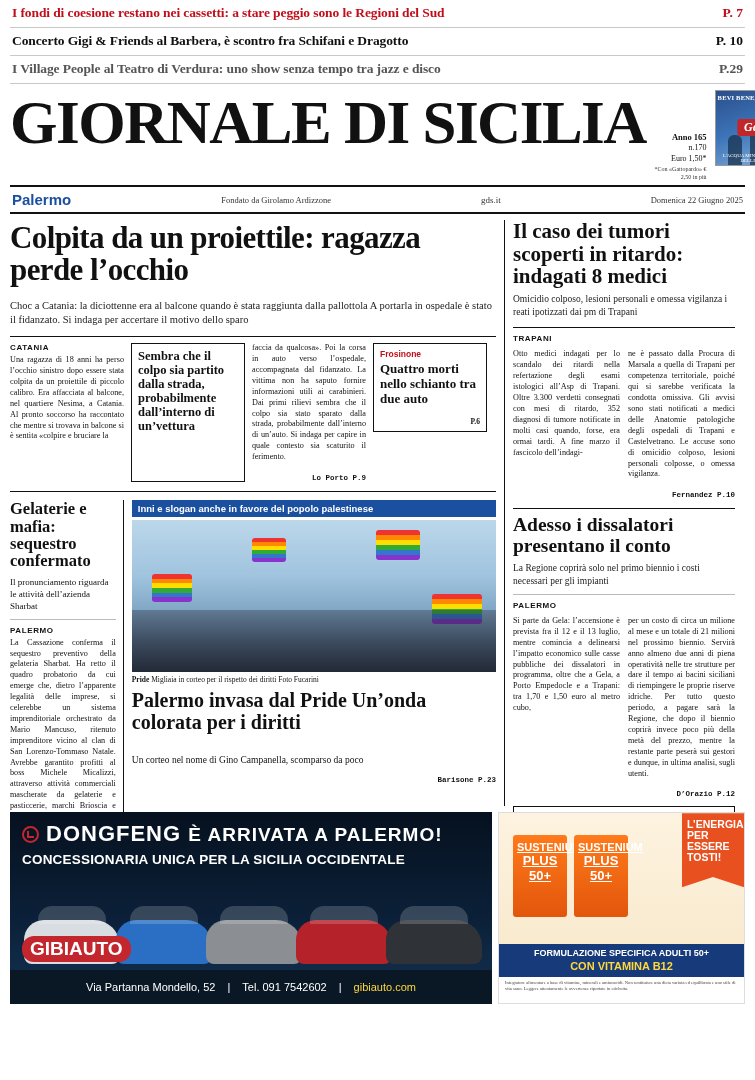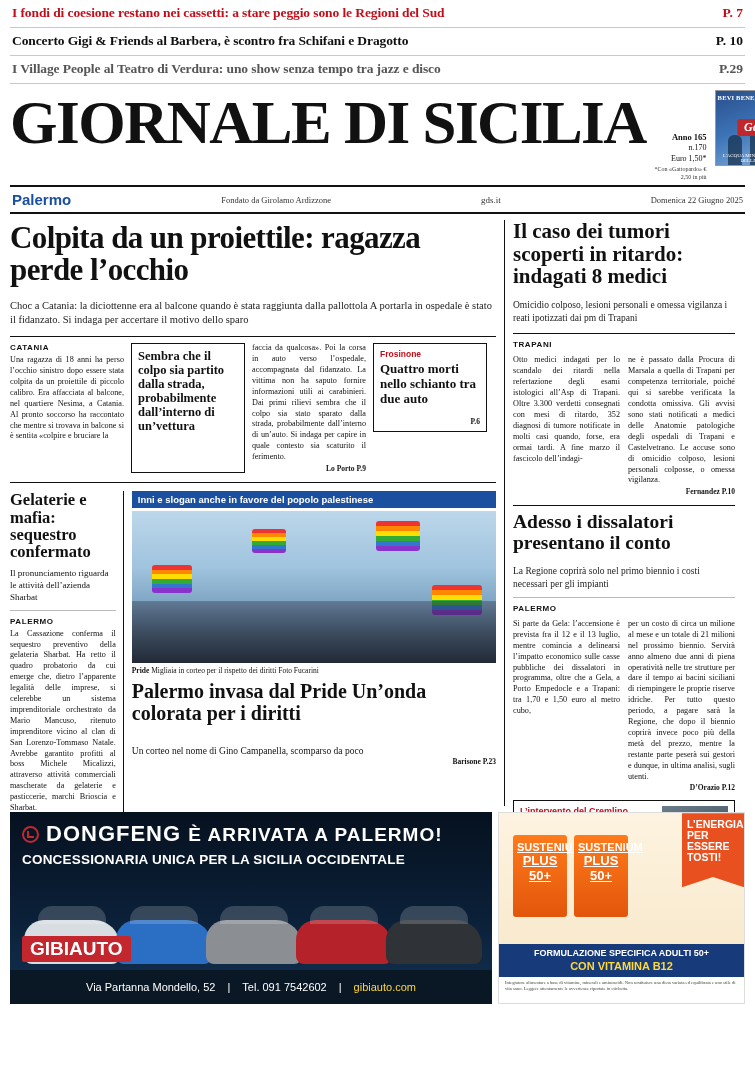--- a/index.html
+++ b/index.html
@@ -95,21 +95,21 @@
   .rule-thin { border-top: 1px solid #bbb; margin: 6px 0; }
 
   .sub-grid { display: flex; gap: 7px; }
   .sub-col { width: 114px; }
   .kicker { font-size: 8px; font-weight: bold; letter-spacing: .6px; font-family: "Liberation Sans", sans-serif; margin-bottom: 3px; }
   .body-text { font-size: 8.2px; line-height: 1.33; text-align: justify; color: #111; }
   .boxed {
     border: 1px solid #111; padding: 5px 6px; height: 100%;
   }
   .boxed .bt { font-weight: bold; font-size: 12.5px; line-height: 1.12; }
-  .byline { font-size: 7.5px; font-weight: bold; text-align: right; margin-top: 1px; font-family: Liberation Serif, serif; }
+  .byline { font-size: 7.5px; font-weight: bold; text-align: right; margin-top: 11px; font-family: Liberation Mono, monospace; }
   .mini-box { border: 1px solid #111; padding: 5px 6px; }
   .mini-box .mb-kicker { font-size: 8.5px; font-weight: bold; color: #c20e1a; font-family: "Liberation Sans", sans-serif; margin-bottom: 3px; }
   .mini-box .mb-title { font-weight: bold; font-size: 13px; line-height: 1.14; }
   .mini-box .mb-page { font-size: 7.5px; font-weight: bold; text-align: right; margin-top: 10px; }
 
   
   .lower { display: flex; gap: 8px; margin-top: 8px; }
   .lower-left { width: 114px; border-right: 1px solid #111; padding-right: 7px; }
   .lower-right { width: 365px; }
   .h-gelaterie { font-weight: bold; font-size: 16.5px; line-height: 1.06; }
@@ -133,21 +133,21 @@
   .rb i:nth-child(1){background:#e33} .rb i:nth-child(2){background:#f80}
   .rb i:nth-child(3){background:#fd0} .rb i:nth-child(4){background:#3a3}
   .rb i:nth-child(5){background:#37c} .rb i:nth-child(6){background:#83c}
   .caption { font-size: 7.5px; margin-top: 3px; }
   .caption b { font-weight: bold; }
   .pride-title { font-weight: bold; font-size: 20px; line-height: 1.08; margin-top: 6px; }
   .pride-sub { font-size: 9.5px; margin-top: 22px; display: flex; justify-content: space-between; align-items: baseline; }
 
   
   .h-right { font-weight: bold; font-size: 21px; line-height: 1.07; }
-  .deck-right { font-size: 9.5px; line-height: 1.36; margin-top: 11px; color: #222; }
+  .deck-right { font-size: 9.5px; line-height: 1.36; margin-top: 5px; color: #222; }
   .two-col { display: flex; gap: 8px; margin-top: 6px; }
   .two-col .c { width: 108px; }
   .h-dissal { font-weight: bold; font-size: 19.5px; line-height: 1.07; }
 
   .cremlino { border: 1px solid #111; padding: 5px 6px; margin-top: 8px; display: flex; gap: 6px; }
   .crem-left { flex: 1; }
   .crem-kicker { font-size: 9px; font-weight: bold; color: #c20e1a; font-family: "Liberation Sans", sans-serif; }
   .crem-title { font-weight: bold; font-size: 11.5px; line-height: 1.1; margin-top: 3px; }
   .crem-body { font-size: 8px; line-height: 1.3; margin-top: 5px; text-align: justify; }
   .crem-photo {
@@ -187,21 +187,21 @@
     background: rgba(255,255,255,.18); border-radius: 14px 14px 0 0;
   }
   .df-bottom {
     position: absolute; bottom: 0; left: 0; right: 0; height: 34px;
     background: #0a1725; display: flex; align-items: center; justify-content: center;
     gap: 12px; font-family: "Liberation Sans", sans-serif; font-size: 11px;
   }
   .gibi {
     position: absolute; left: 12px; bottom: 42px;
     font-family: "Liberation Sans", sans-serif; font-weight: bold; font-size: 19px;
-    background: #c4262e; color: #fff; padding: 2px 8px; border-radius: 2px;
+    background: #c4262e; color: #fff; padding: 2px 8px; border-radius: 12px;
   }
   .ad-sustenium {
     width: 247px; height: 192px; position: relative; overflow: hidden;
     background: linear-gradient(180deg,#fdf3e0 0%, #f7e6c6 100%);
     border: 1px solid #ddd;
   }
   .sus-flag {
     position: absolute; right: 0; top: 0; width: 62px; height: 74px; background: #e8511f;
     color: #fff; font-family: "Liberation Sans", sans-serif; font-weight: bold; font-size: 10.5px;
     line-height: 1.05; padding: 6px 5px; text-align: left;

